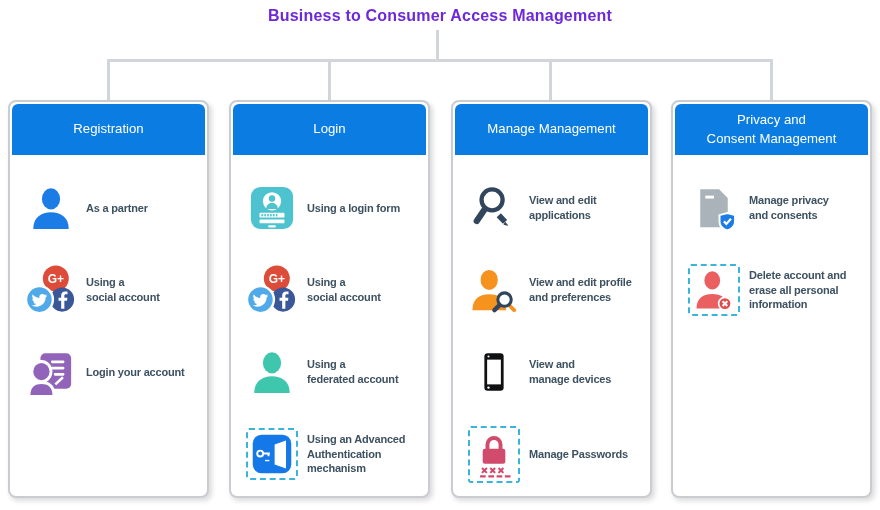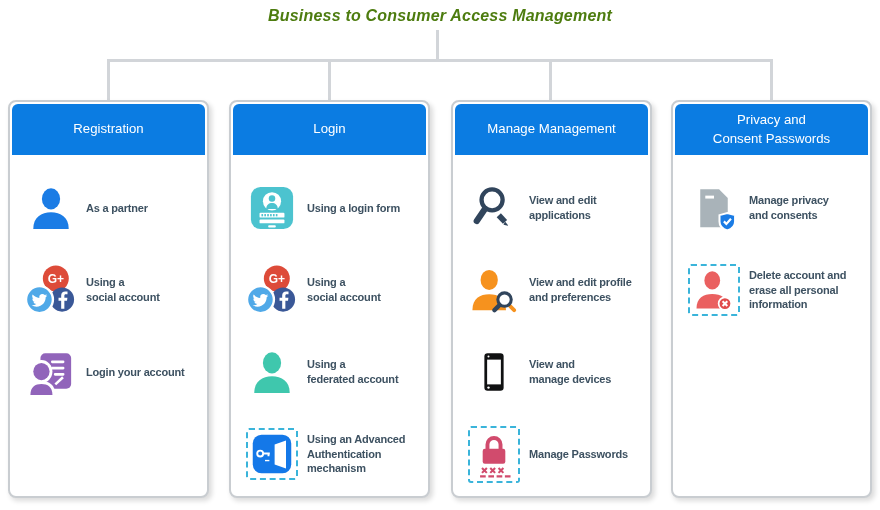--- a/index.html
+++ b/index.html
@@ -1,19 +1,19 @@
 <!DOCTYPE html>
 <html><head>
 <meta charset="utf-8">
 <style>
   html,body{margin:0;padding:0;background:#fff;}
   .canvas{position:relative;width:880px;height:510px;background:#fff;overflow:hidden;
           font-family:"Liberation Sans",sans-serif;}
   .title{position:absolute;top:7px;left:0;right:0;text-align:center;
-         font-size:16px;font-weight:bold;color:#4d7c0f;letter-spacing:.2px;font-style:italic;}
+         font-size:16px;font-weight:bold;color:#6d28d9;letter-spacing:.2px;}
   .line{position:absolute;background:#d2d5d9;}
   .stem{left:436px;top:30px;width:3px;height:31px;}
   .hbar{left:107px;top:59px;width:666px;height:3px;}
   .drop{top:59px;width:3px;height:43px;}
   .d1{left:107px}.d2{left:328px}.d3{left:549px}.d4{left:770px}
   .card{position:absolute;top:100px;width:201px;height:398px;background:#fff;
         border:2px solid #c9cdd1;border-radius:8px;box-sizing:border-box;
         box-shadow:2.5px 3px 5px rgba(0,0,0,.14);}
   .c1{left:8px}.c2{left:229px}.c3{left:451px}.c4{left:671px}
   .card-header{margin:2px;height:51px;background:#0b7ce2;border-radius:6px 6px 0 0;
@@ -242,21 +242,21 @@
           </div>
         </div>
         <div class="label">Manage Passwords</div>
       </div>
 
     </div>
   </div>
 
   <div class="card c4">
     <div class="card-header">Privacy and
-Consent Passwords</div>
+Consent Management</div>
     <div class="card-body">
 
 
       <div class="item">
         <div class="icon-box">
           <svg viewBox="0 0 48 48" width="44" height="46">
             <path d="M9 3.5 h20.5 l9.5 9.5 V45 H9 z" fill="#a9b3b9"></path>
             <rect x="14.5" y="10.5" width="9.5" height="3.2" fill="#fff"></rect>
             <path d="M38.5 29.5 L47 31.8 V38.8 c0 5.4-4 8.4-8.5 9.8 C34 47.2 30 44.2 30 38.8 v-7 z" fill="#1b7ce5" stroke="#fff" stroke-width="2.2"></path>
             <path d="M34.8 38.6 l2.7 2.8 5-5.6" stroke="#fff" stroke-width="2.4" fill="none"></path>

